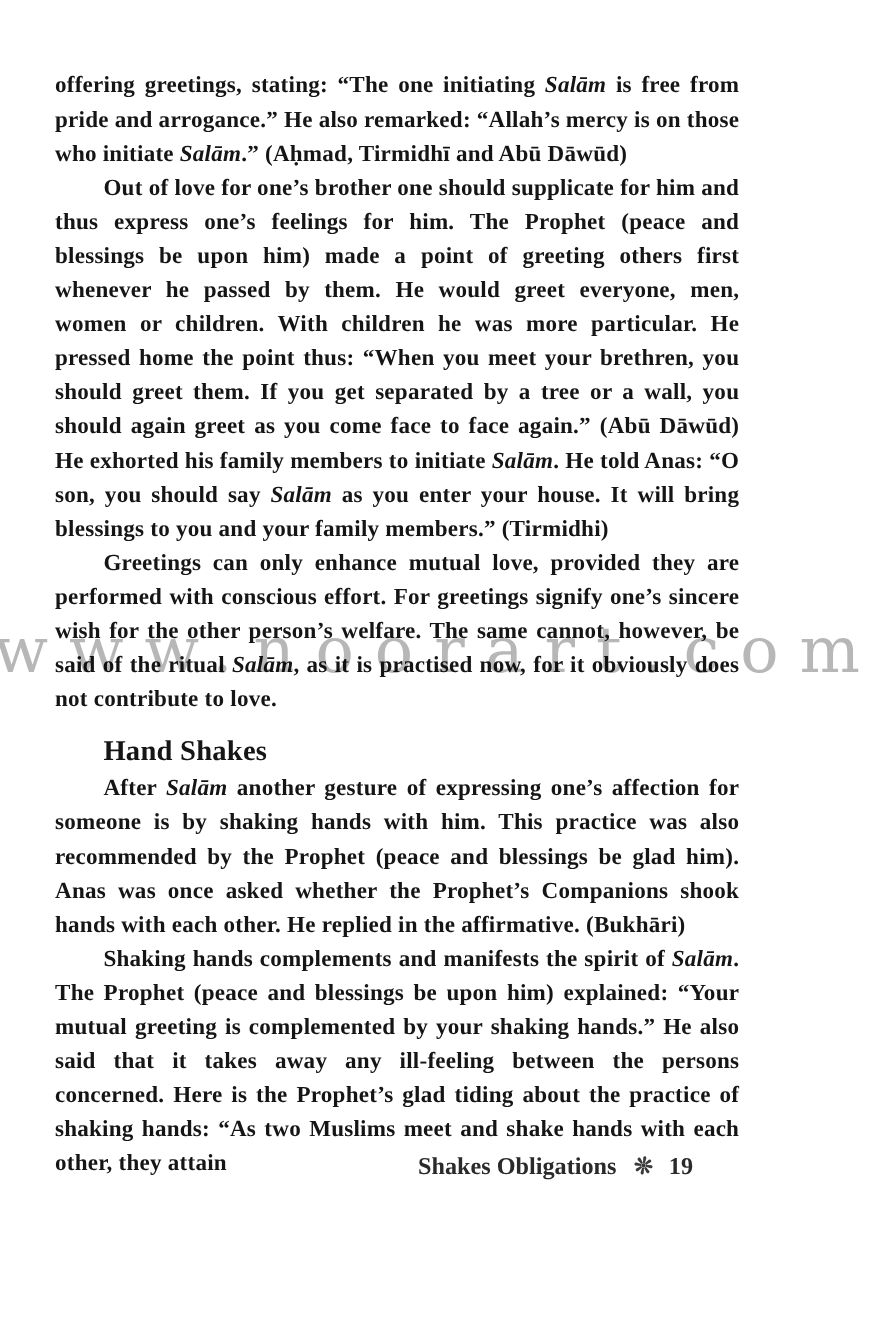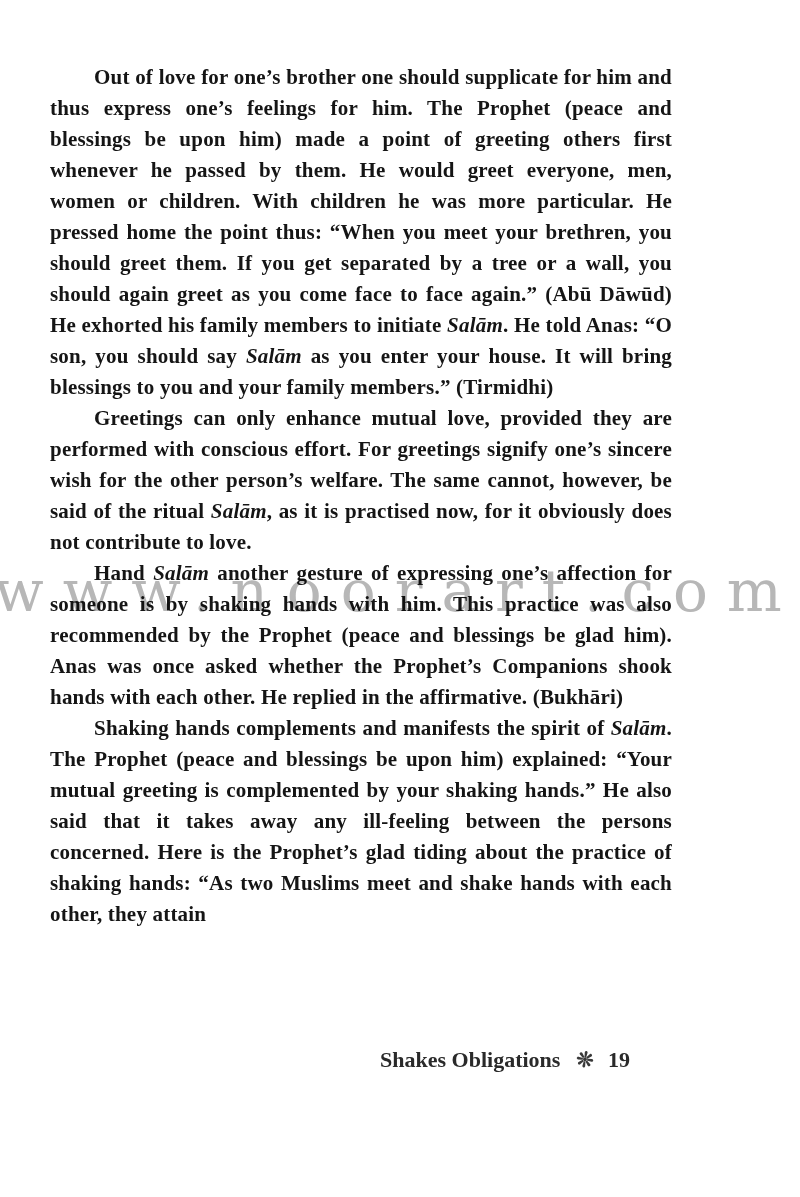--- a/index.html
+++ b/index.html
@@ -69,25 +69,27 @@
     z-index: 3;
     pointer-events: none;
   }
 </style>
 </head>
 <body>
 
 <div class="page">
 
   <div class="body-text">
+    <p class="para"><span>offering greetings, stating: “The one initiating </span><i>Salām</i><span> is free from pride and arrogance.” He also remarked: “Allah’s mercy is on those who initiate </span><i>Salām</i><span>.” (Aḥmad, Tirmidhī and Abū Dāwūd)</span></p>
     <p class="para indent"><span>Out of love for one’s brother one should supplicate for him and thus express one’s feelings for him. The Prophet (peace and blessings be upon him) made a point of greeting others first whenever he passed by them. He would greet everyone, men, women or children. With children he was more particular. He pressed home the point thus: “When you meet your brethren, you should greet them. If you get separated by a tree or a wall, you should again greet as you come face to face again.” (Abū Dāwūd) He exhorted his family members to initiate </span><i>Salām</i><span>. He told Anas: “O son, you should say </span><i>Salām</i><span> as you enter your house. It will bring blessings to you and your family members.” (Tirmidhi)</span></p>
     <p class="para indent"><span>Greetings can only enhance mutual love, provided they are performed with conscious effort. For greetings signify one’s sincere wish for the other person’s welfare. The same cannot, however, be said of the ritual </span><i>Salām</i><span>, as it is practised now, for it obviously does not contribute to love.</span></p>
 
+    <h2 class="heading">Hand Shakes</h2>
 
-    <p class="para indent"><span>Hand </span><i>Salām</i><span> another gesture of expressing one’s affection for someone is by shaking hands with him. This practice was also recommended by the Prophet (peace and blessings be glad him). Anas was once asked whether the Prophet’s Companions shook hands with each other. He replied in the affirmative. (Bukhāri)</span></p>
+    <p class="para indent"><span>After </span><i>Salām</i><span> another gesture of expressing one’s affection for someone is by shaking hands with him. This practice was also recommended by the Prophet (peace and blessings be glad him). Anas was once asked whether the Prophet’s Companions shook hands with each other. He replied in the affirmative. (Bukhāri)</span></p>
     <p class="para indent"><span>Shaking hands complements and manifests the spirit of </span><i>Salām</i><span>. The Prophet (peace and blessings be upon him) explained: “Your mutual greeting is complemented by your shaking hands.” He also said that it takes away any ill-feeling between the persons concerned. Here is the Prophet’s glad tiding about the practice of shaking hands: “As two Muslims meet and shake hands with each other, they attain</span></p>
   </div>
 
   <div class="footer">
     <span>Shakes Obligations</span><span class="ornament">❊</span><span>19</span>
   </div>
 
   <div class="watermark">www.noorart.com</div>
 
 </div>

